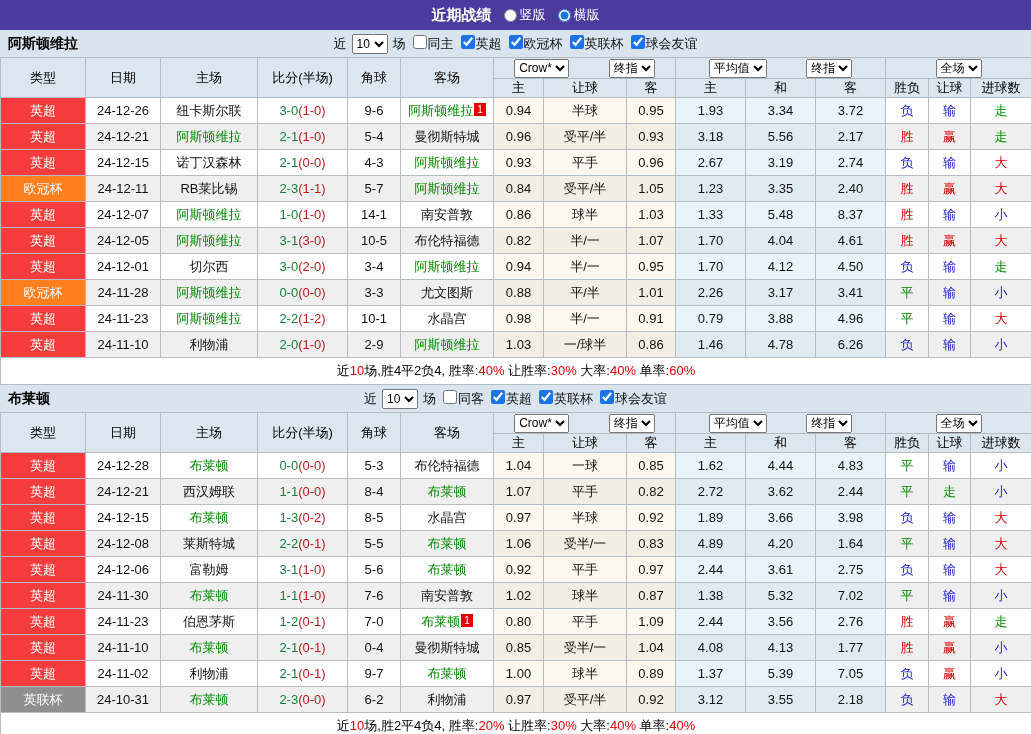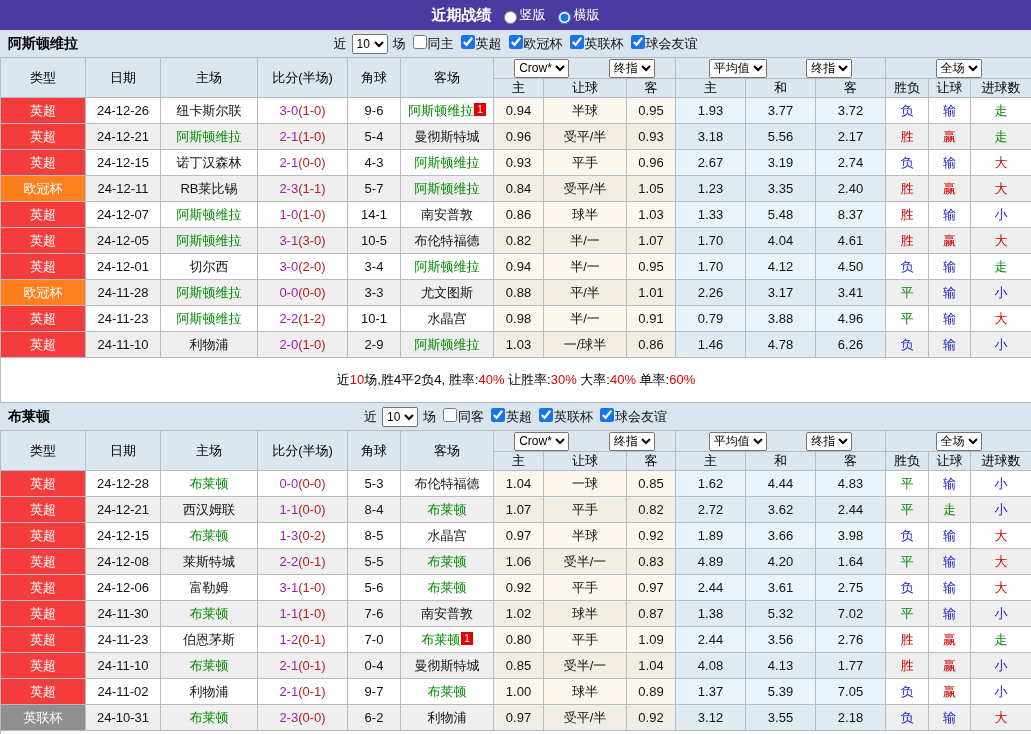--- a/index.html
+++ b/index.html
@@ -16,21 +16,21 @@
   .titlebar {
     height: 30px;
     background: #4b3b9f;
     color: #fff;
     display: flex;
     align-items: center;
     justify-content: center;
     gap: 12px;
   }
   .titlebar .page-title { font-weight: bold; font-size: 15px; }
-  .titlebar label { display: inline-flex; align-items: flex-end; gap: 3px; font-size: 13px; cursor: pointer; }
+  .titlebar label { display: inline-flex; align-items: center; gap: 3px; font-size: 13px; cursor: pointer; }
   .titlebar input { margin: 0; accent-color: #1a73e8; }
 
   
   .filterbar {
     position: relative;
     height: 27px;
     background: #d9e4ef;
     display: flex;
     align-items: center;
     justify-content: center;
@@ -63,37 +63,37 @@
   tbody td { height: 26px; background: #fff; }
   tbody tr.even td { background: #efefef; }
 
   td.league { color: #fff; font-size: 13px; }
   td.odds { background: #fdf8ef; }
   tbody tr.even td.odds { background: #f3eee4; }
   td.avg { background: #e8f4fa; }
   tbody tr.even td.avg { background: #dfebf1; }
 
   .team-green { color: #008800; }
-  .ft { color: #a21caf; }
+  .ft { color: #15803d; }
   .ht { color: #b91c1c; }
   .badge-1 {
     display: inline-block;
     background: #e60000;
     color: #fff;
     font-size: 10px;
     line-height: 13px;
     padding: 0 3px;
     margin-left: 1px;
     vertical-align: text-top;
   }
   .c-red { color: #d40000; }
   .c-green { color: #008800; }
   .c-blue { color: #2222cc; }
 
-  td.summary-cell { height: 45px; background: #fff; font-size: 13px; }
+  td.summary-cell { height: 27px; background: #fff; font-size: 13px; }
   .summary-cell .seg-black { color: #000; }
   .summary-cell .seg-red { color: #e60000; }
 </style>
 </head>
 <body>
 
 <div class="page">
 
   <div class="titlebar">
     <span class="page-title">近期战绩</span>
@@ -191,21 +191,21 @@
           <td class="league" style="background: rgb(244, 60, 60);">英超</td>
           <td>24-12-26</td>
           <td><span>纽卡斯尔联</span></td>
           <td><span class="ft">3-0</span><span class="ht">(1-0)</span></td>
           <td>9-6</td>
           <td><span class="team-green">阿斯顿维拉</span><span class="badge-1">1</span></td>
           <td class="odds">0.94</td>
           <td class="odds">半球</td>
           <td class="odds">0.95</td>
           <td class="avg">1.93</td>
-          <td class="avg">3.77</td>
+          <td class="avg">3.34</td>
           <td class="avg">3.72</td>
           <td class="c-blue">负</td>
           <td class="c-blue">输</td>
           <td class="c-green">走</td>
         </tr>
         <tr class="even">
           <td class="league" style="background: rgb(244, 60, 60);">英超</td>
           <td>24-12-21</td>
           <td><span class="team-green">阿斯顿维拉</span></td>
           <td><span class="ft">2-1</span><span class="ht">(1-0)</span></td>

